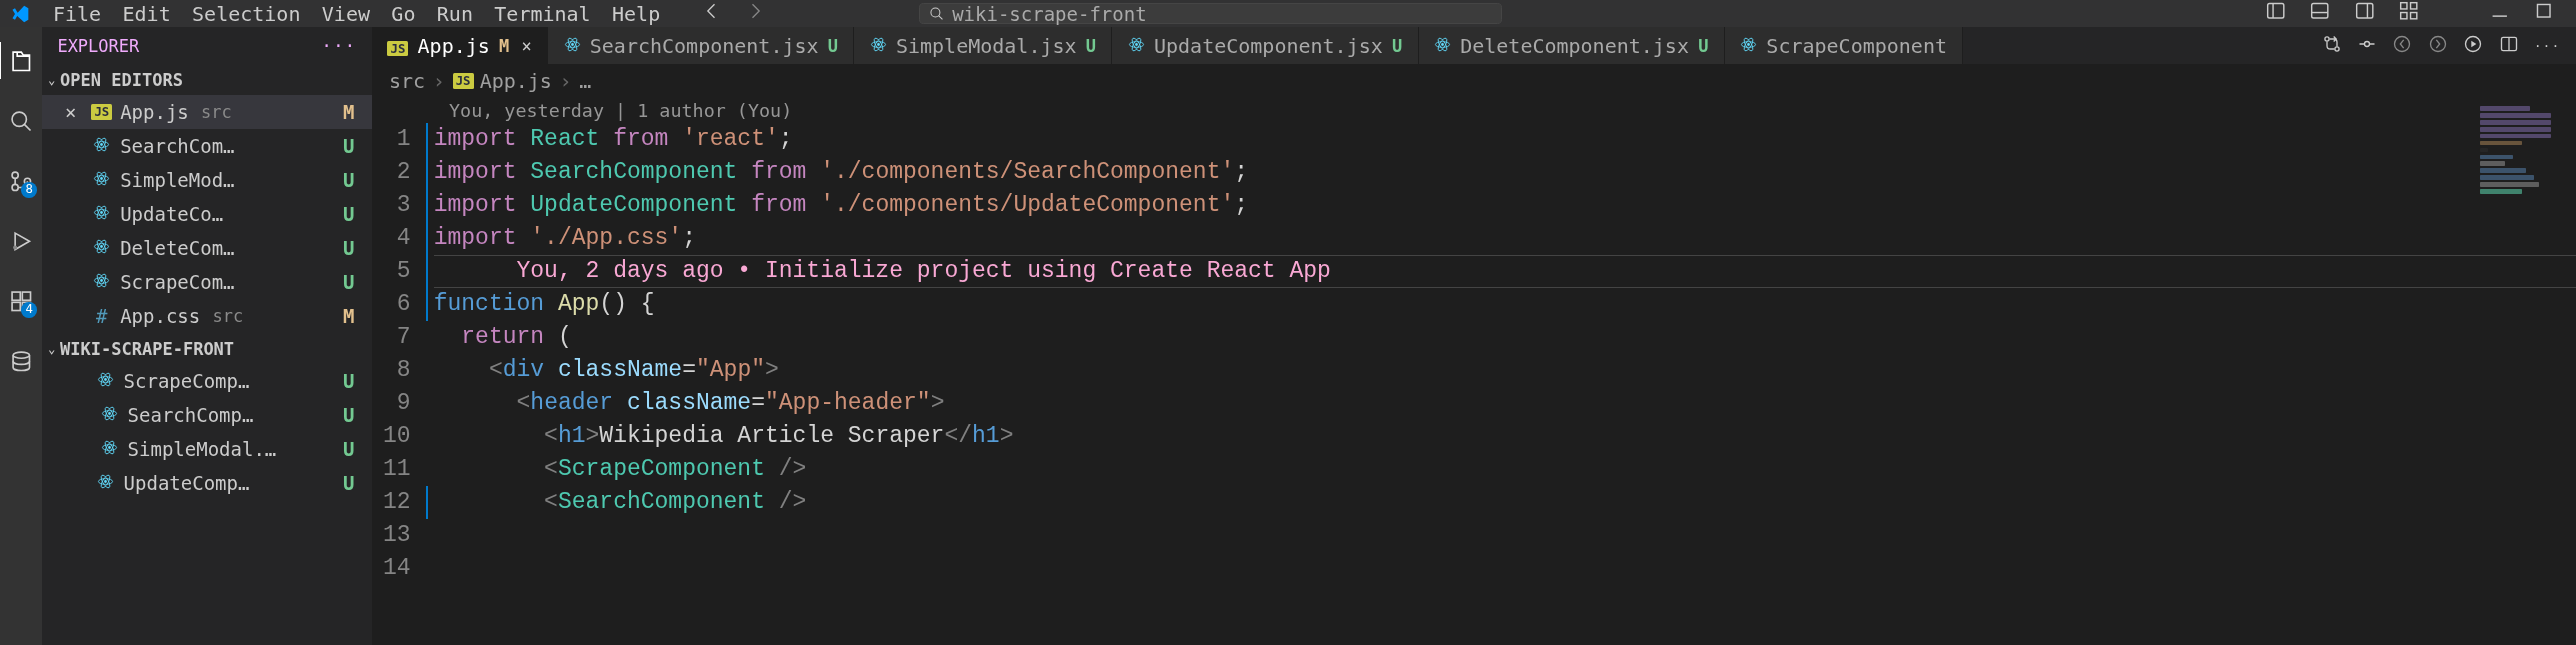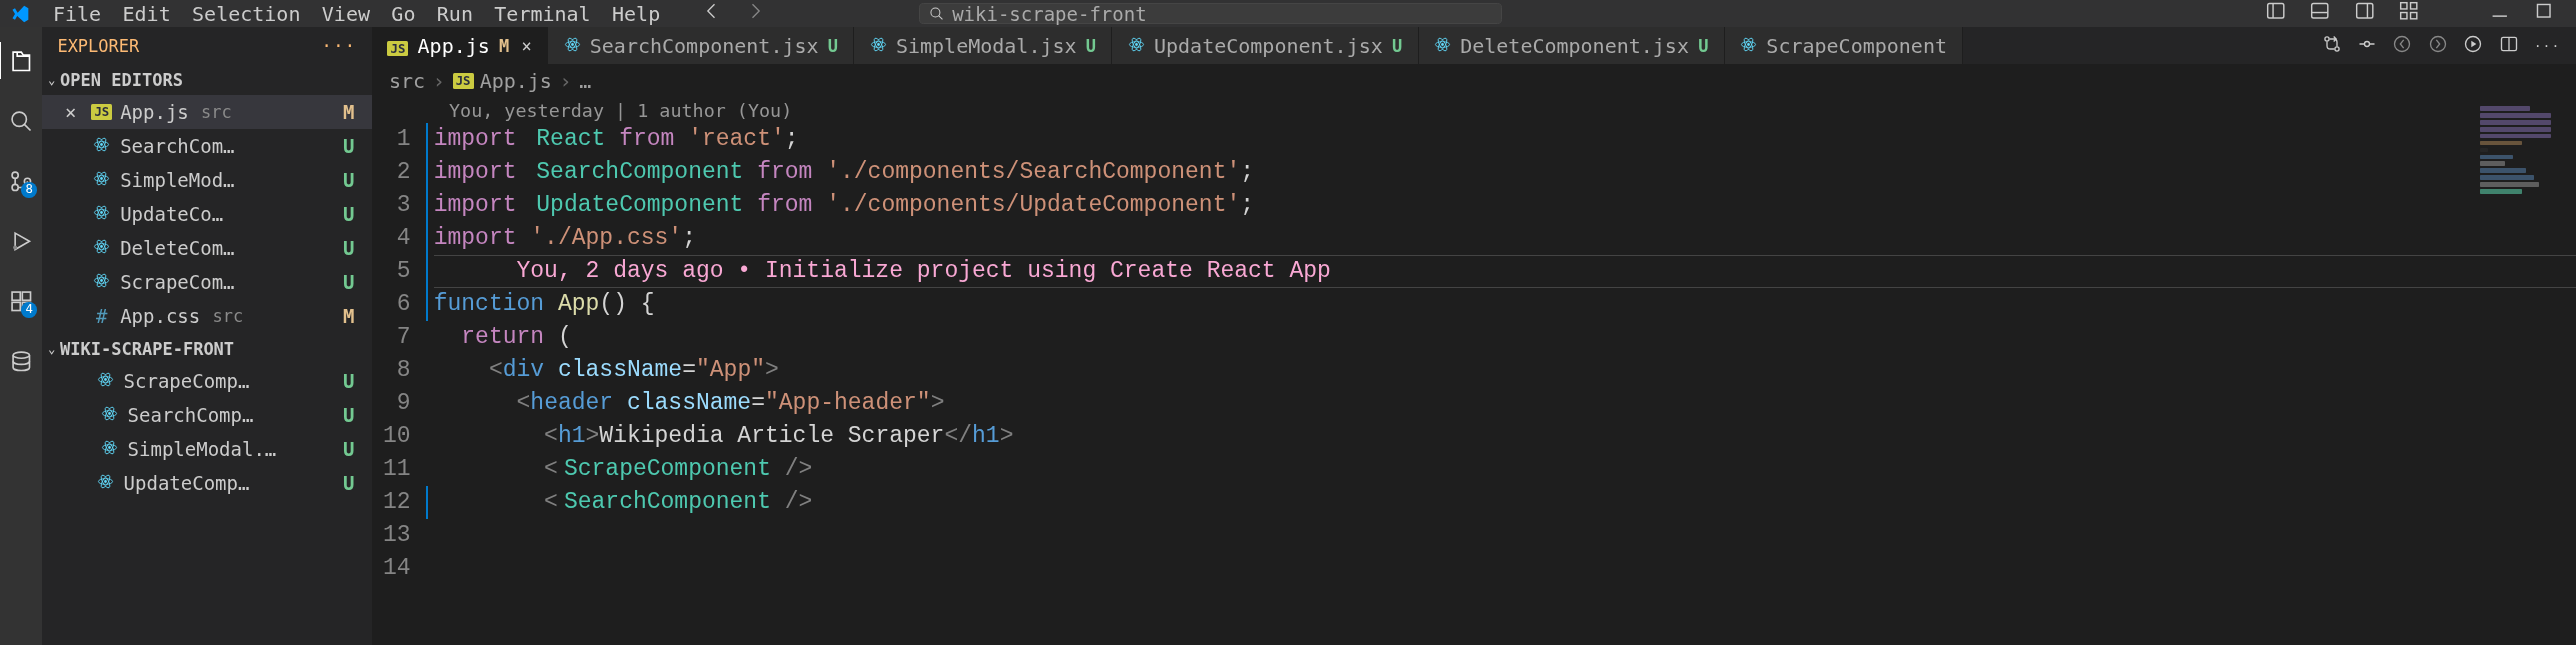--- a/index.html
+++ b/index.html
@@ -82,21 +82,21 @@
   display: flex;
   flex-direction: column;
   font-size: 19px;
 }
 .sidebar-header {
   height: 37px;
   display: flex;
   align-items: center;
   justify-content: space-between;
   padding: 0 15.4px;
-  color: #fdba74;
+  color: #f0abfc;
   font-size: 17px;
   gap: 28px;
 }
 .sidebar-section-header {
   height: 31px;
   display: flex;
   align-items: center;
   padding: 0 6.1px;
   color: #ccc;
   font-weight: bold;
@@ -174,21 +174,21 @@
 .gutter .ln { height: 33px; }
 .decor { width: 7.7px; }
 .decor .bar { height: 33px; border-left: 2.3px solid #007acc; }
 .decor .nobar { height: 33px; }
 .code-lines { flex: 1; }
 .code-lines .line { height: 33px; white-space: pre; position: relative;}
 .code-lines .line.current { background: #2a2a2a00; }
 .cursor-line-highlight { position:absolute; left:0; right:0; height:33px; border-top: 0.8px solid #444; border-bottom: 0.8px solid #444; pointer-events:none; }
 
 .tok-keyword { color: #c586c0; }
-.tok-module  { color: #4ec9b0; margin-left: 6px; }
+.tok-module  { color: #4ec9b0; }
 .tok-from    { color: #c586c0; }
 .tok-string  { color: #ce9178; }
 .tok-punct   { color: #d4d4d4; }
 .tok-func    { color: #569cd6; }
 .tok-name    { color: #dcdcaa; }
 .tok-attr    { color: #9cdcfe; }
 .tok-tag     { color: #569cd6; }
 .tok-text    { color: #d4d4d4; }
 .tok-comment { color: #f9a8d4; }
 .tok-angle   { color: #808080; }

